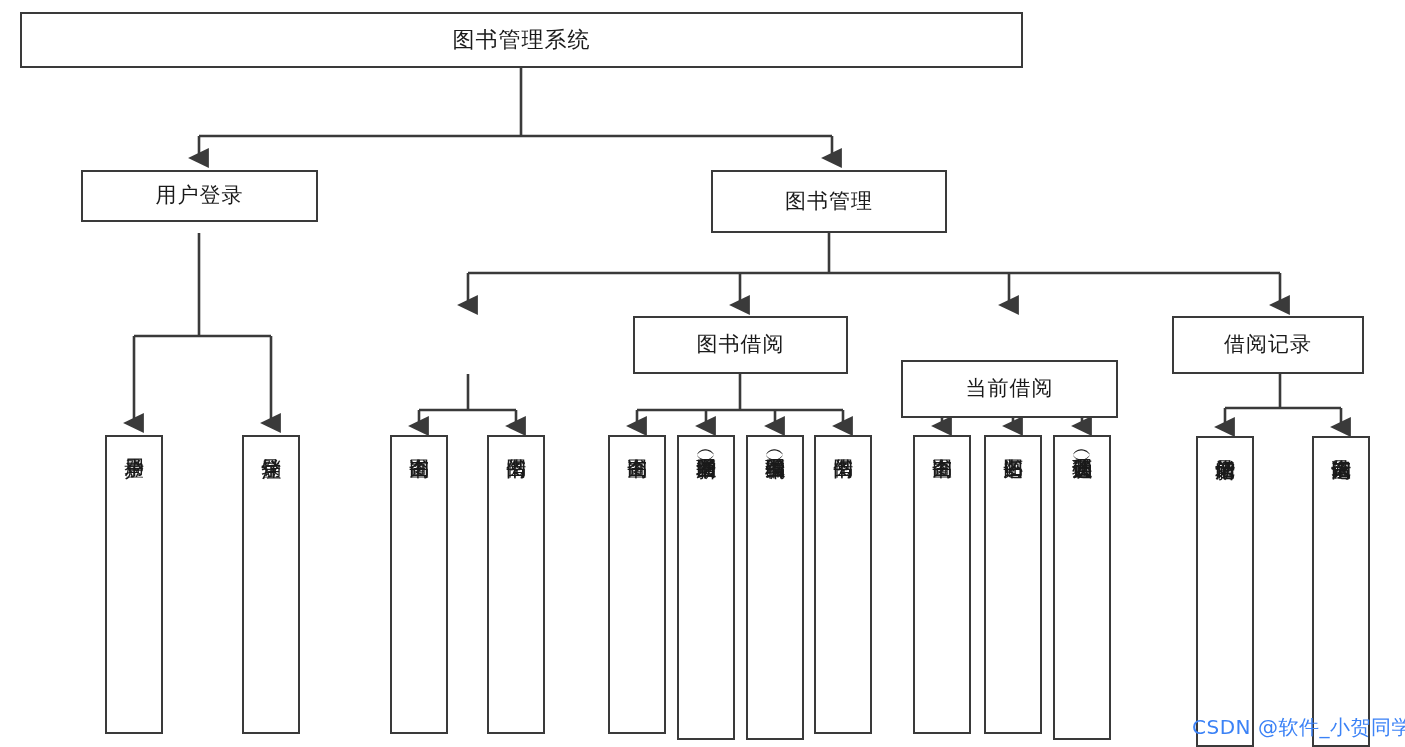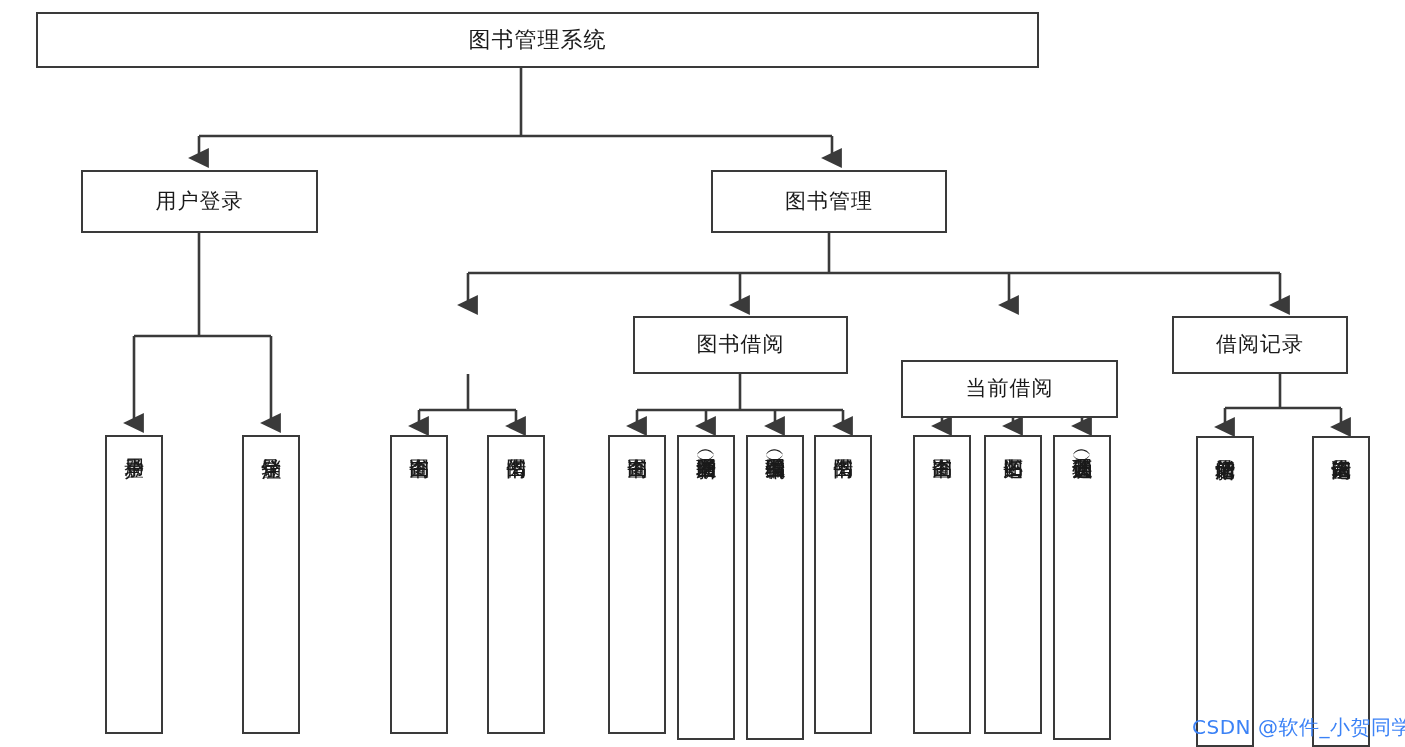--- a/index.html
+++ b/index.html
@@ -50,21 +50,20 @@
     padding-top: 6px;
   }
   .node.vert .vtext {
     writing-mode: vertical-rl;
     text-orientation: upright;
     white-space: nowrap;
     display: block;
   }
   .node.root {
     font-size: 22px;
-    margin-left: 16px;
   }
   .watermark {
     position: absolute;
     font-size: 20px;
     color: #3b82f6;
     white-space: nowrap;
     letter-spacing: 0.5px;
   }
 </style>
 </head>
@@ -119,34 +118,34 @@
       <path d="M1225,408 L1341,408"></path>
       <path d="M1225,408 L1225,427" marker-end="url(#arrow)"></path>
       <path d="M1341,408 L1341,427" marker-end="url(#arrow)"></path>
     </g>
   </svg>
 
   <div class="node horiz root" style="left: 20px; top: 12px; width: 1003px; height: 56px;">
     <span>图书管理系统</span>
   </div>
 
-  <div class="node horiz" style="left: 81px; top: 170px; width: 237px; height: 63px;">
+  <div class="node horiz" style="left: 81px; top: 170px; width: 237px; height: 52px;">
     <span>用户登录</span>
   </div>
   <div class="node horiz" style="left: 711px; top: 170px; width: 236px; height: 63px;">
     <span>图书管理</span>
   </div>
 
   <div class="node horiz" style="left: 633px; top: 316px; width: 215px; height: 58px;">
     <span>图书借阅</span>
   </div>
   <div class="node horiz" style="left: 901px; top: 316px; width: 217px; height: 58px; margin-top: 44px;">
     <span>当前借阅</span>
   </div>
-  <div class="node horiz" style="left: 1172px; top: 316px; width: 176px; height: 58px;">
+  <div class="node horiz" style="left: 1172px; top: 316px; width: 192px; height: 58px;">
     <span>借阅记录</span>
   </div>
 
   <div class="node vert" style="left: 105px; top: 435px; width: 58px; height: 299px;">
     <span class="vtext">用户登录</span>
   </div>
   <div class="node vert" style="left: 242px; top: 435px; width: 58px; height: 299px;">
     <span class="vtext">注销登录</span>
   </div>
   <div class="node vert" style="left: 390px; top: 435px; width: 58px; height: 299px;">

